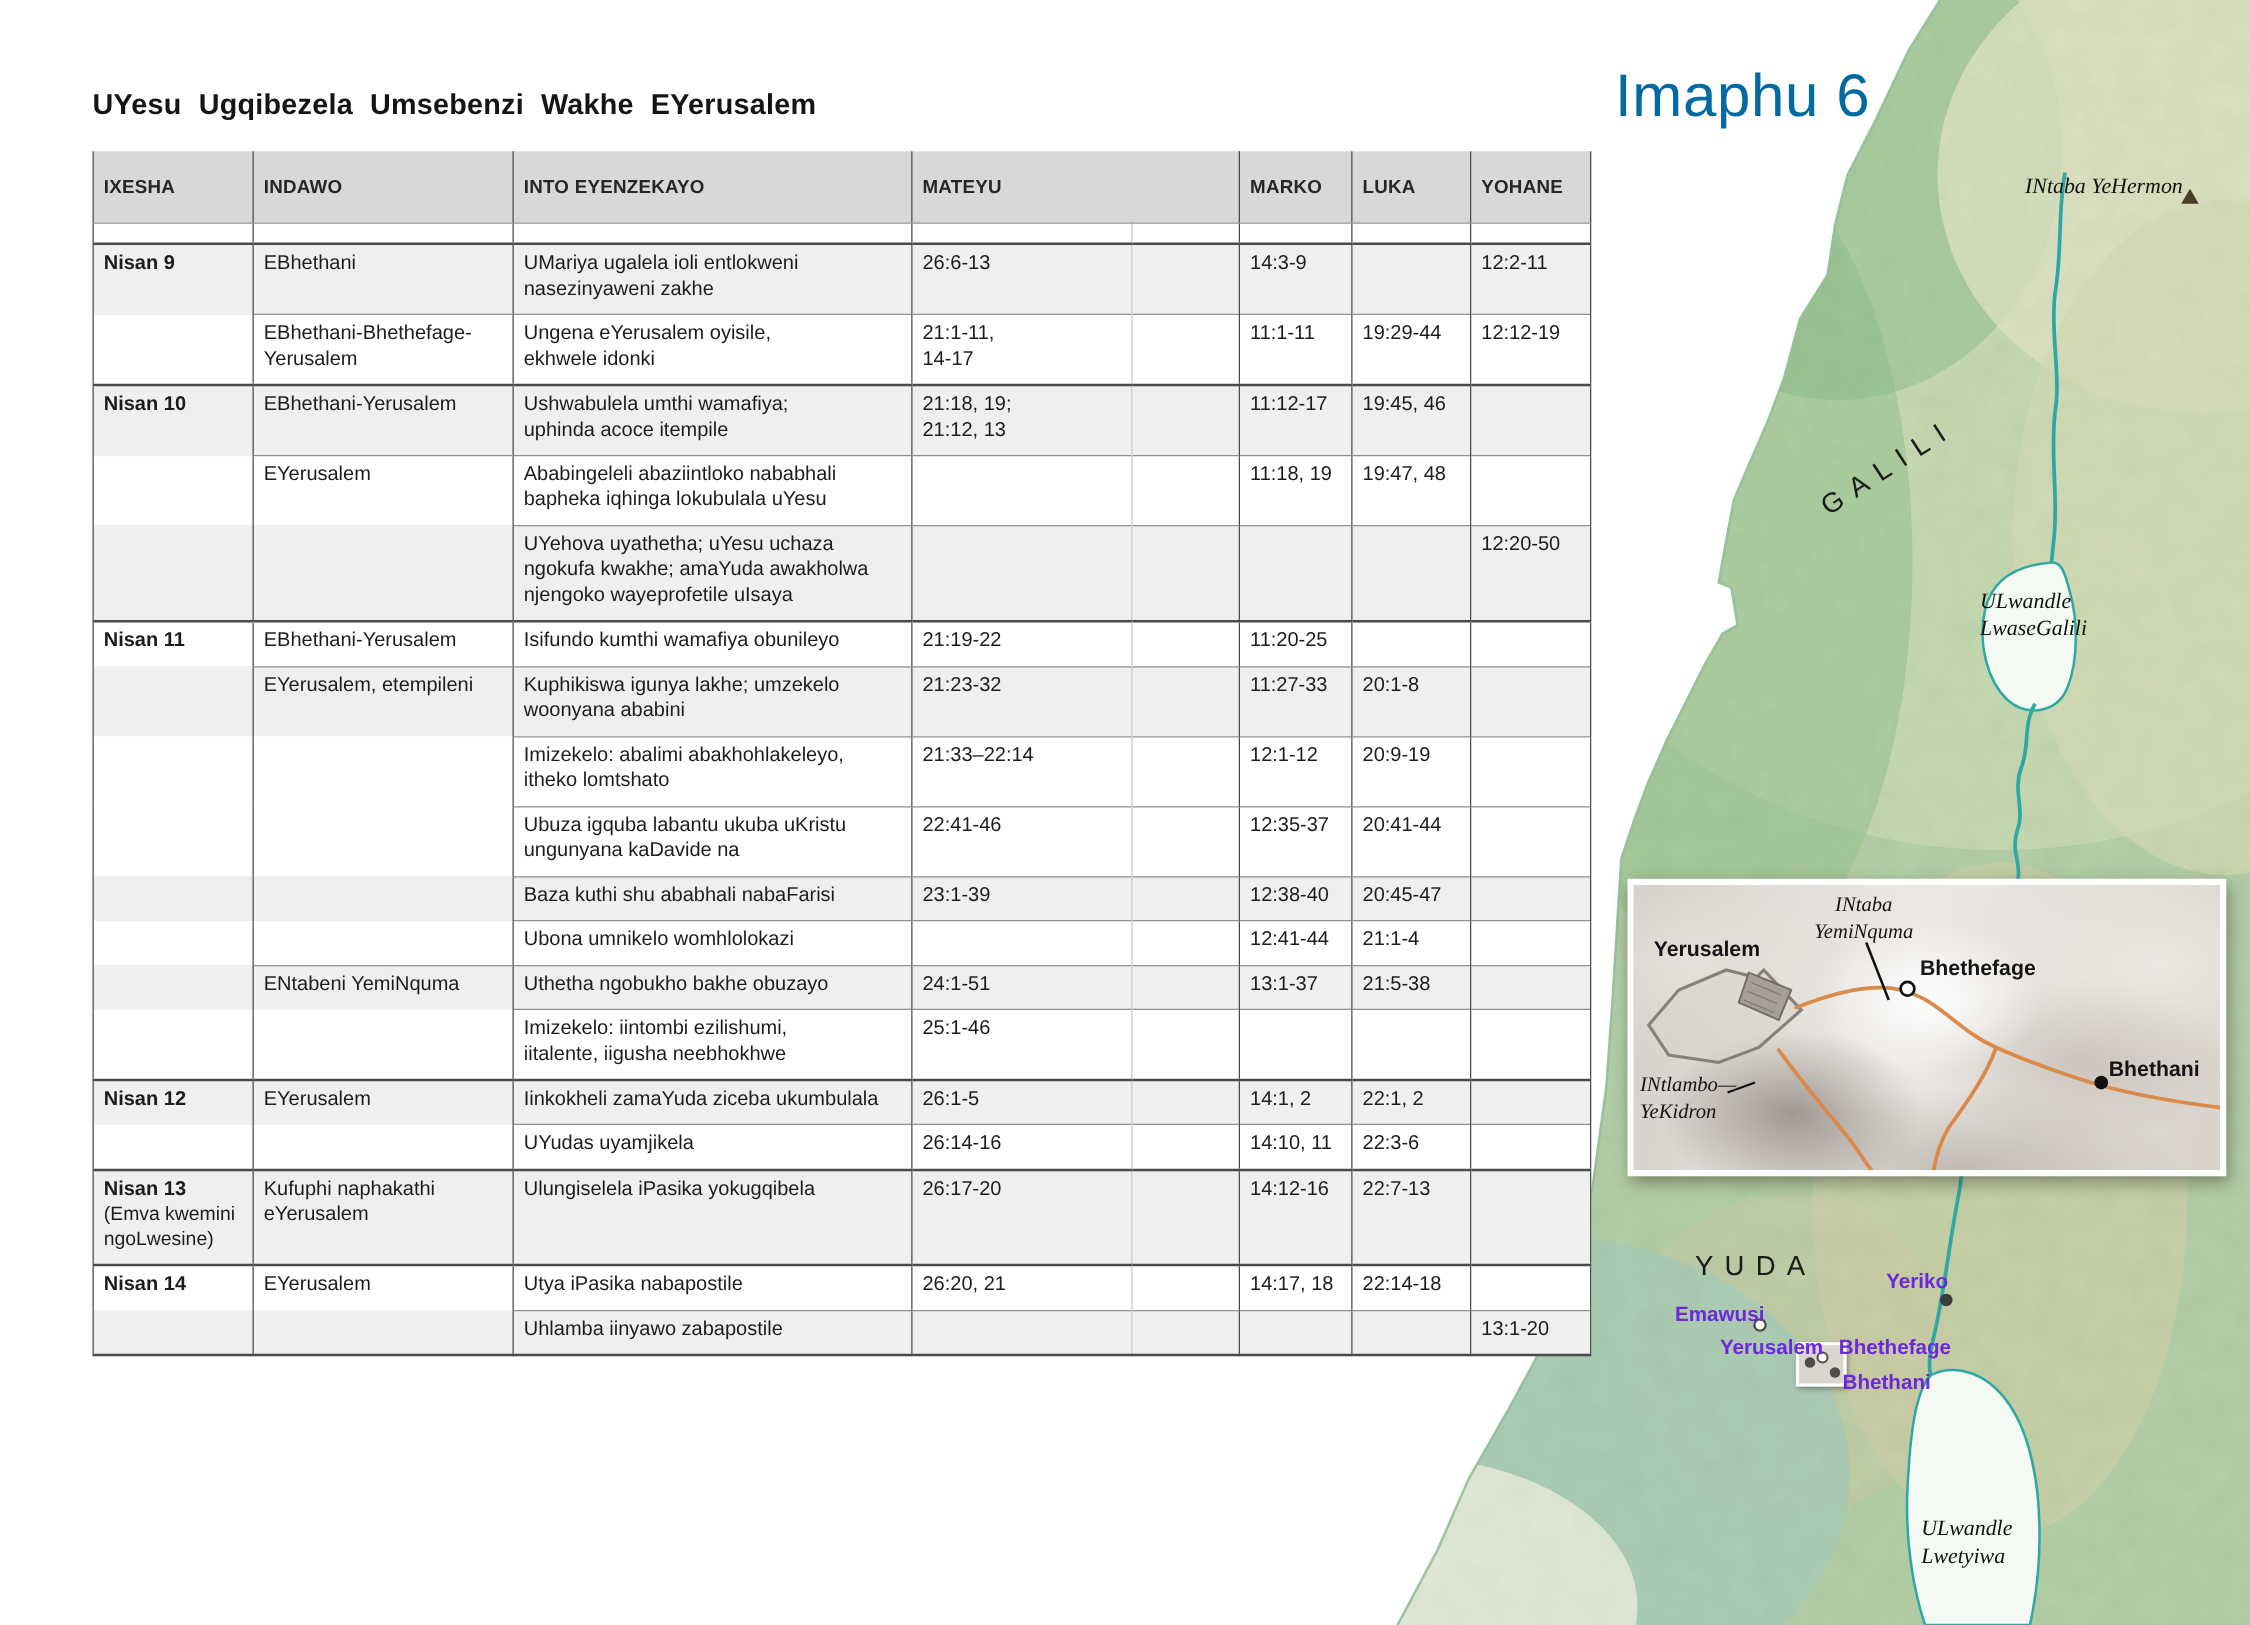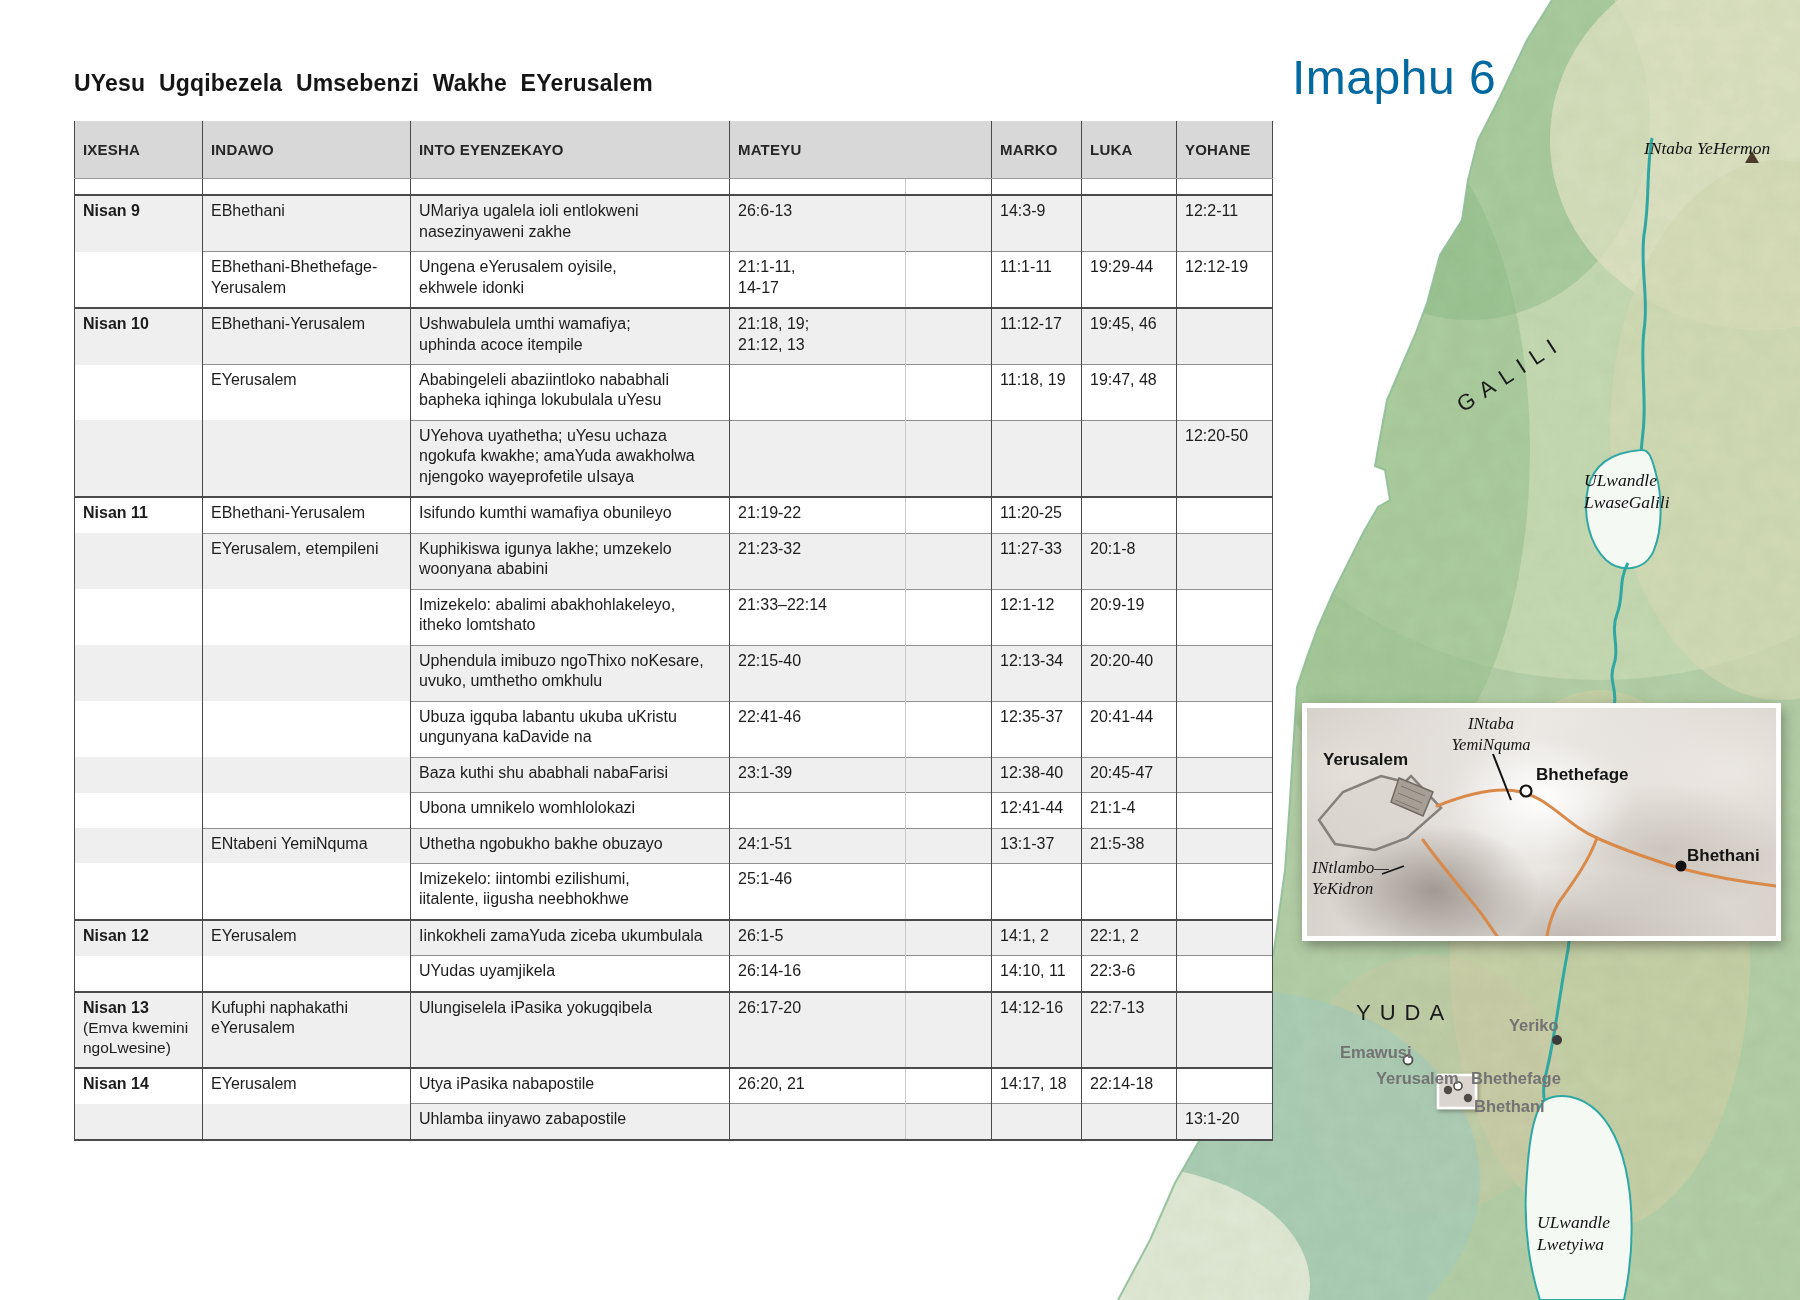--- a/index.html
+++ b/index.html
@@ -35,26 +35,26 @@
   tr.sep-place td.c-time{border-top:none;}
   tr.sep-event td.c-time,tr.sep-event td.c-place{border-top:none;}
   tr.spacer td{border-top:none;padding:0;height:15px;background:#fff;}
   .c-event,.c-place,.c-m1,.c-jn,.c-mk,.c-lk{white-space:pre-line;}
   .t-main{font-weight:bold;}
   .t-note{font-weight:normal;font-size:15.5px;white-space:pre-line;}
 
   
   .maplbl{position:absolute;white-space:pre-line;}
   .region{font-size:22px;letter-spacing:9px;color:#1a1a1a;}
-  .city{font-size:16.5px;font-weight:bold;color:#737373;}
+  .city{font-size:16.5px;font-weight:bold;color:#6d28d9;}
   .phys{font-family:"Liberation Serif",serif;font-style:italic;font-size:17.5px;
         line-height:1.25;color:#101010;}
   #lbl-galili{left:1452px;top:396px;transform:rotate(-33deg);transform-origin:left top;}
   #lbl-yuda{left:1356px;top:1000px;}
-  #lbl-hermon{left:1620px;top:138px;margin-left:24px;}
+  #lbl-hermon{left:1620px;top:138px;}
   #lbl-seagalilee{left:1584px;top:470px;}
   #lbl-deadsea{left:1537px;top:1212px;}
   #lbl-yeriko{left:1509px;top:1016px;}
   #lbl-emawusi{left:1340px;top:1043px;text-align:right;}
   #lbl-yerusalem2{left:1376px;top:1069px;}
   #lbl-bhethefage2{left:1471px;top:1069px;}
   #lbl-bhethani2{left:1474px;top:1097px;}
 
   
   #inset{position:absolute;left:1302px;top:703px;width:469px;height:228px;
@@ -272,31 +272,20 @@
           <td class="c-time"></td>
           <td class="c-place"></td>
           <td class="c-event">Imizekelo: abalimi abakhohlakeleyo,
 itheko lomtshato</td>
           <td class="c-m1">21:33–22:14</td>
           <td class="c-m2"></td>
           <td class="c-mk">12:1-12</td>
           <td class="c-lk">20:9-19</td>
           <td class="c-jn"></td>
         </tr>
-        <tr class="shade sep-event">
-          <td class="c-time"></td>
-          <td class="c-place"></td>
-          <td class="c-event">Uphendula imibuzo ngoThixo noKesare,
-uvuko, umthetho omkhulu</td>
-          <td class="c-m1">22:15-40</td>
-          <td class="c-m2"></td>
-          <td class="c-mk">12:13-34</td>
-          <td class="c-lk">20:20-40</td>
-          <td class="c-jn"></td>
-        </tr>
         <tr class="sep-event">
           <td class="c-time"></td>
           <td class="c-place"></td>
           <td class="c-event">Ubuza igquba labantu ukuba uKristu
 ungunyana kaDavide na</td>
           <td class="c-m1">22:41-46</td>
           <td class="c-m2"></td>
           <td class="c-mk">12:35-37</td>
           <td class="c-lk">20:41-44</td>
           <td class="c-jn"></td>

